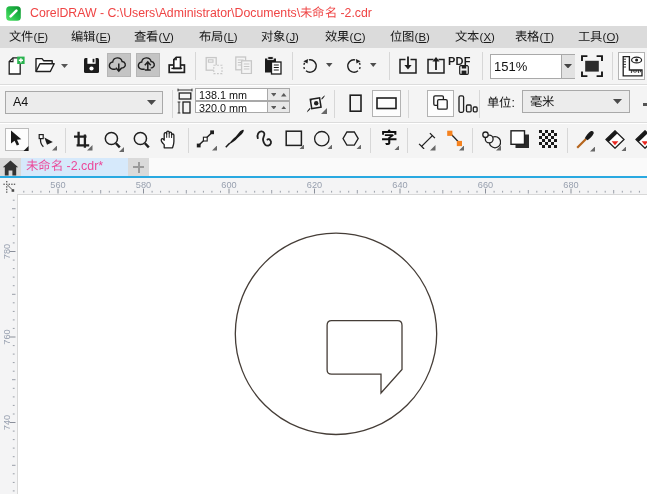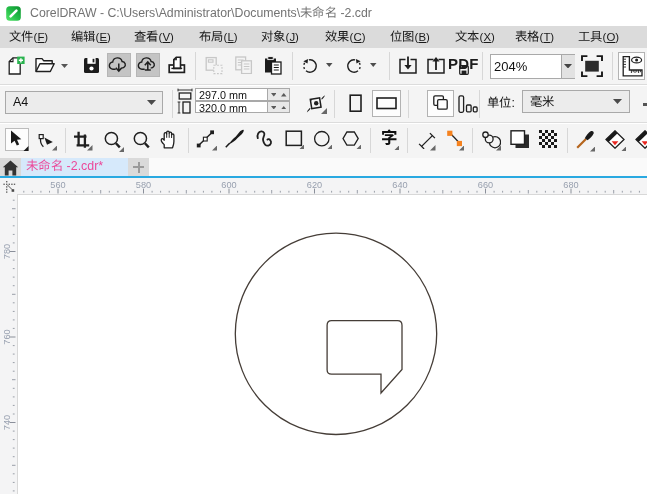--- a/index.html
+++ b/index.html
@@ -42,21 +42,21 @@
     <defs>
       <linearGradient id="lg" x1="0" y1="1" x2="1" y2="0">
 <stop offset="0.1" stop-color="#4ade62"></stop>
         <stop offset="0.5" stop-color="#23bc47"></stop>
         <stop offset="0.95" stop-color="#0c9430"></stop>
       </linearGradient>
     </defs>
 <rect x="0.2" y="0.2" width="14.6" height="14.6" rx="3.6" fill="url(#lg)"></rect>
 <line x1="4.6" y1="10.4" x2="10.4" y2="4.6" stroke="#fff" stroke-width="2.6" stroke-linecap="round"></line>
   </svg>
-<div class="abs" style="left:30px;top:6px;font-size:12.3px;color:#737373;letter-spacing:0px">CorelDRAW - C:\Users\Administrator\Documents\<svg class="cj" viewBox="0 0 1000 1000">
+<div class="abs" style="left:30px;top:6px;font-size:12.3px;color:#ef4444;letter-spacing:0px">CorelDRAW - C:\Users\Administrator\Documents\<svg class="cj" viewBox="0 0 1000 1000">
       <use href="#g19"></use>
     </svg><svg class="cj" viewBox="0 0 1000 1000">
       <use href="#g20"></use>
     </svg><svg class="cj" viewBox="0 0 1000 1000">
       <use href="#g21"></use>
     </svg> -2.cdr</div>
 <div class="abs" style="left:0;top:26px;width:647px;height:22px;background:#dbdbdb"></div>
 <div class="abs" style="left:9px;top:30px;font-size:12.3px;color:#1a1a1a"><svg class="cj" viewBox="0 0 1000 1000">
       <use href="#g0"></use>
     </svg><svg class="cj" viewBox="0 0 1000 1000">
@@ -184,29 +184,29 @@
 <path d="M9,0 V9.5" stroke="#f4f4f4" stroke-width="5"></path>
 <path d="M9,0.5 V10.5" stroke="#1f1f1f" stroke-width="1.8"></path>
     <path d="M5.4,9 L9,13.4 L12.6,9 Z" fill="#1f1f1f"></path>
   </svg>
 <svg style="position:absolute;left:427px;top:56px" width="18" height="18" viewBox="0 0 18 18">
     <path d="M1,3.5 h16 v13.5 h-16 z" fill="none" stroke="#1f1f1f" stroke-width="1.5"></path>
 <path d="M9,1 V10" stroke="#f4f4f4" stroke-width="5"></path>
 <path d="M9,4.5 V14" stroke="#1f1f1f" stroke-width="1.8"></path>
     <path d="M5.4,5.5 L9,1 L12.6,5.5 Z" fill="#1f1f1f"></path>
   </svg>
-<div class="abs" style="left:448px;top:54.5px;font-size:15px;font-weight:bold;color:#1c1c1c;letter-spacing:0.2px">PDF</div>
+<div class="abs" style="left:448px;top:54.5px;font-size:11px;font-weight:bold;color:#1c1c1c;letter-spacing:0.2px">PDF</div>
 <svg style="position:absolute;left:459px;top:64.5px" width="10" height="10" viewBox="0 0 10 10">
     <path d="M0.7,1.7 q0,-1 1,-1 h6.6 l1,1 v6.6 q0,1 -1,1 h-6.6 q-1,0 -1,-1 z" fill="none" stroke="#1f1f1f" stroke-width="1.2"></path>
 <rect x="2.8" y="0.9" width="4.4" height="2.6" fill="#1f1f1f"></rect>
     <rect x="2.6" y="5.6" width="4.8" height="3.4" fill="#1f1f1f"></rect>
   </svg>
 <div style="position:absolute;left:482px;top:52px;width:1px;height:28px;background:#d7d7d7"></div>
 <div class="abs" style="left:489.5px;top:53.5px;width:85.5px;height:25px;background:#fff;border:1px solid #a9a9a9"></div>
-<div class="abs" style="left:494px;top:59px;font-size:13px;color:#111">204%</div>
+<div class="abs" style="left:494px;top:59px;font-size:13px;color:#111">151%</div>
 <div class="abs" style="left:561px;top:54.5px;width:13.8px;height:23px;background:#e2e2e2;border-left:1px solid #a9a9a9"></div>
 <svg style="position:absolute;left:564px;top:63.5px" width="8" height="4.5">
     <path d="M0,0 H8 L4.0,4.5 Z" fill="#444"></path>
   </svg>
 <svg style="position:absolute;left:580.5px;top:54.5px" width="22" height="22" viewBox="0 0 22 22">
     <rect x="4.2" y="5.8" width="13.6" height="10.8" fill="#2b2b2b"></rect>
 <path d="M1,6 V1.1 H6.4 M15.6,1.1 H21 V6 M21,16.4 V21.1 H15.6 M6.4,21.1 H1 V16.4" fill="none" stroke="#181818" stroke-width="1.9"></path>
   </svg>
 <div style="position:absolute;left:611.5px;top:52px;width:1px;height:28px;background:#d7d7d7"></div>
 <div class="abs" style="left:617.5px;top:51.5px;width:27.5px;height:28.5px;background:#fdfdfd;border:1px solid #b3b3b3"></div>
@@ -226,21 +226,21 @@
 <div style="position:absolute;left:172px;top:90px;width:1px;height:28px;background:#d7d7d7"></div>
 <svg style="position:absolute;left:176.5px;top:87.5px" width="16" height="12" viewBox="0 0 16 12">
     <path d="M1,2 H15 M1,0.6 V3.4 M15,0.6 V3.4" stroke="#333" stroke-width="1"></path>
 <rect x="2.2" y="5" width="11.6" height="6" fill="none" stroke="#1f1f1f" stroke-width="1.3"></rect>
   </svg>
 <svg style="position:absolute;left:176.5px;top:100.5px" width="16" height="13" viewBox="0 0 16 13">
     <path d="M2,1 V12 M0.6,1 H3.4 M0.6,12 H3.4" stroke="#333" stroke-width="1"></path>
 <rect x="6" y="1" width="7" height="11" fill="none" stroke="#1f1f1f" stroke-width="1.3"></rect>
   </svg>
 <div class="abs" style="left:194.5px;top:88px;width:73px;height:12.8px;background:#fff;border:1px solid #a9a9a9"></div>
-<div class="abs" style="left:199px;top:89px;font-size:10.8px;color:#111">297.0 mm</div>
+<div class="abs" style="left:199px;top:89px;font-size:10.8px;color:#111">138.1 mm</div>
 <div class="abs" style="left:267px;top:88px;width:23px;height:12.8px;background:#e8e8e8;border:1px solid #a9a9a9"></div>
 <svg style="position:absolute;left:270.5px;top:93px" width="5.5" height="3.5">
     <path d="M0,0 H5.5 L2.75,3.5 Z" fill="#5a5a5a"></path>
   </svg>
 <svg style="position:absolute;left:281px;top:93px" width="5.5" height="3.5">
     <path d="M0,3.5 H5.5 L2.75,0 Z" fill="#5a5a5a"></path>
   </svg>
 <div class="abs" style="left:194.5px;top:100.5px;width:73px;height:12.8px;background:#fff;border:1px solid #a9a9a9"></div>
 <div class="abs" style="left:199px;top:101.5px;font-size:10.8px;color:#111">320.0 mm</div>
 <div class="abs" style="left:267px;top:100.5px;width:23px;height:12.8px;background:#e8e8e8;border:1px solid #a9a9a9"></div>

